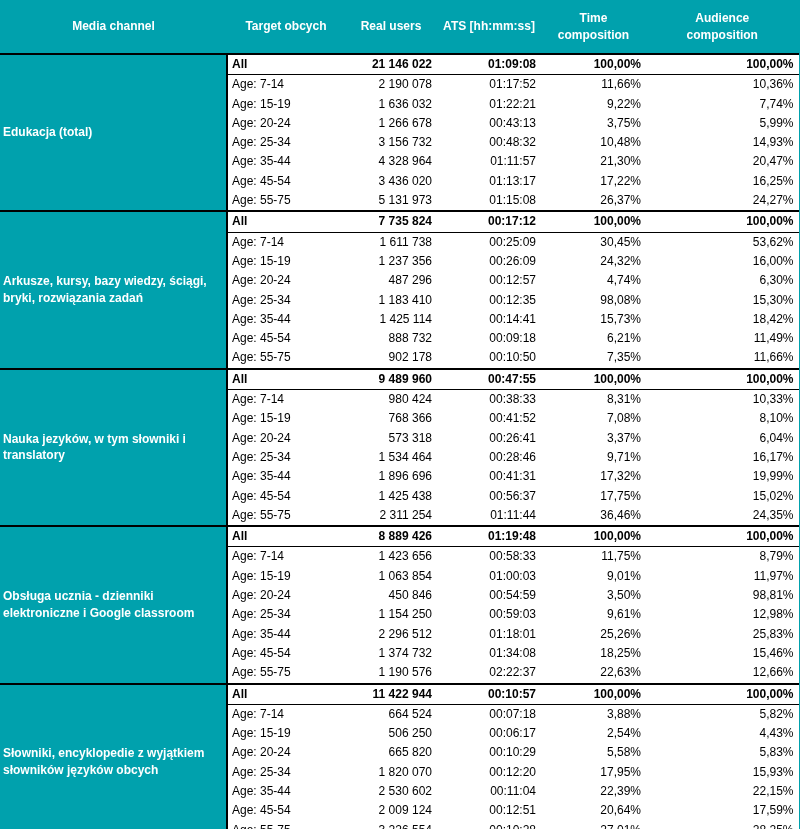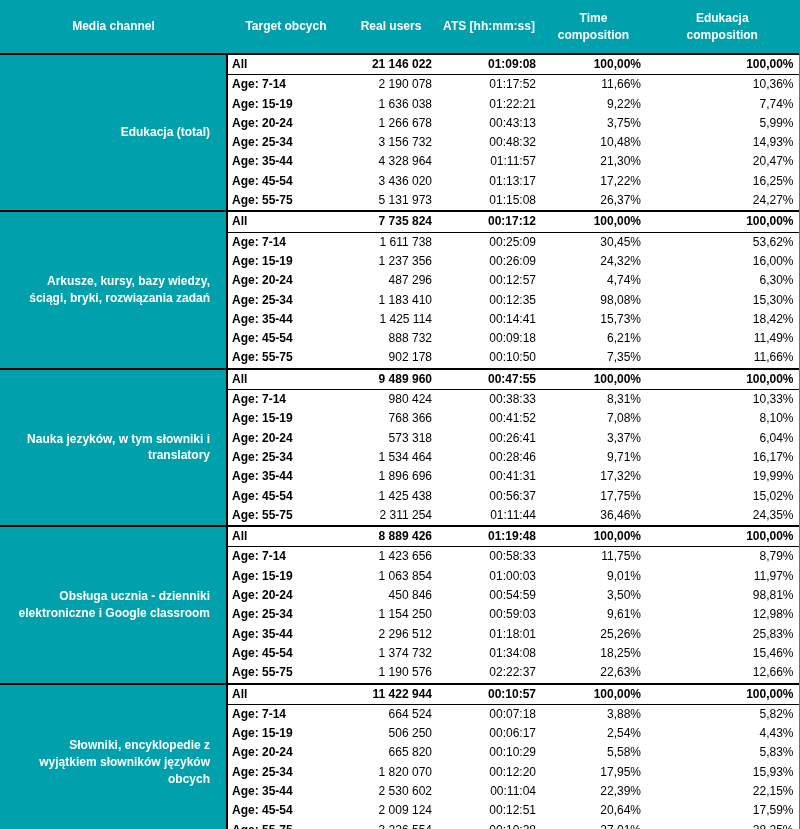--- a/index.html
+++ b/index.html
@@ -41,31 +41,30 @@
     padding: 0;
     vertical-align: middle;
     line-height: 19.3px;
     overflow: hidden;
     white-space: nowrap;
   }
   td.channel {
     background: var(--teal, #00A1AD);
     color: var(--header-text, #fff);
     font-weight: bold;
-    text-align: right;
+    text-align: left;
     vertical-align: middle;
     border-right: 2px solid var(--grid, #000);
-    padding: 0 16px;
+    padding: 0 3px;
     white-space: normal;
     line-height: 1.4;
   }
   td.target {
     text-align: left;
     padding-left: 4px;
-    font-weight: bold;
   }
   td.num {
     text-align: right;
     padding-right: 5px;
   }
   tr.block-start > td {
     border-top: 2px solid var(--grid, #000);
   }
   tr.all-row > td {
     font-weight: bold;
@@ -85,21 +84,21 @@
     <col style="width:154px">
   </colgroup>
   <thead>
     <tr>
         <th>Media channel</th>
         <th>Target obcych</th>
         <th>Real users</th>
         <th>ATS [hh:mm:ss]</th>
         <th>Time
 composition</th>
-        <th>Edukacja
+        <th>Audience
 composition</th>
       </tr>
   </thead>
   <tbody>
       <tr class="block-start all-row">
         <td rowspan="8" class="channel">Edukacja (total)</td>
         <td class="target">All</td>
         <td class="num">21 146 022</td>
         <td class="num">01:09:08</td>
         <td class="num">100,00%</td>
@@ -107,21 +106,21 @@
       </tr>
       <tr>
         <td class="target">Age: 7-14</td>
         <td class="num">2 190 078</td>
         <td class="num">01:17:52</td>
         <td class="num">11,66%</td>
         <td class="num">10,36%</td>
       </tr>
       <tr>
         <td class="target">Age: 15-19</td>
-        <td class="num">1 636 038</td>
+        <td class="num">1 636 032</td>
         <td class="num">01:22:21</td>
         <td class="num">9,22%</td>
         <td class="num">7,74%</td>
       </tr>
       <tr>
         <td class="target">Age: 20-24</td>
         <td class="num">1 266 678</td>
         <td class="num">00:43:13</td>
         <td class="num">3,75%</td>
         <td class="num">5,99%</td>

